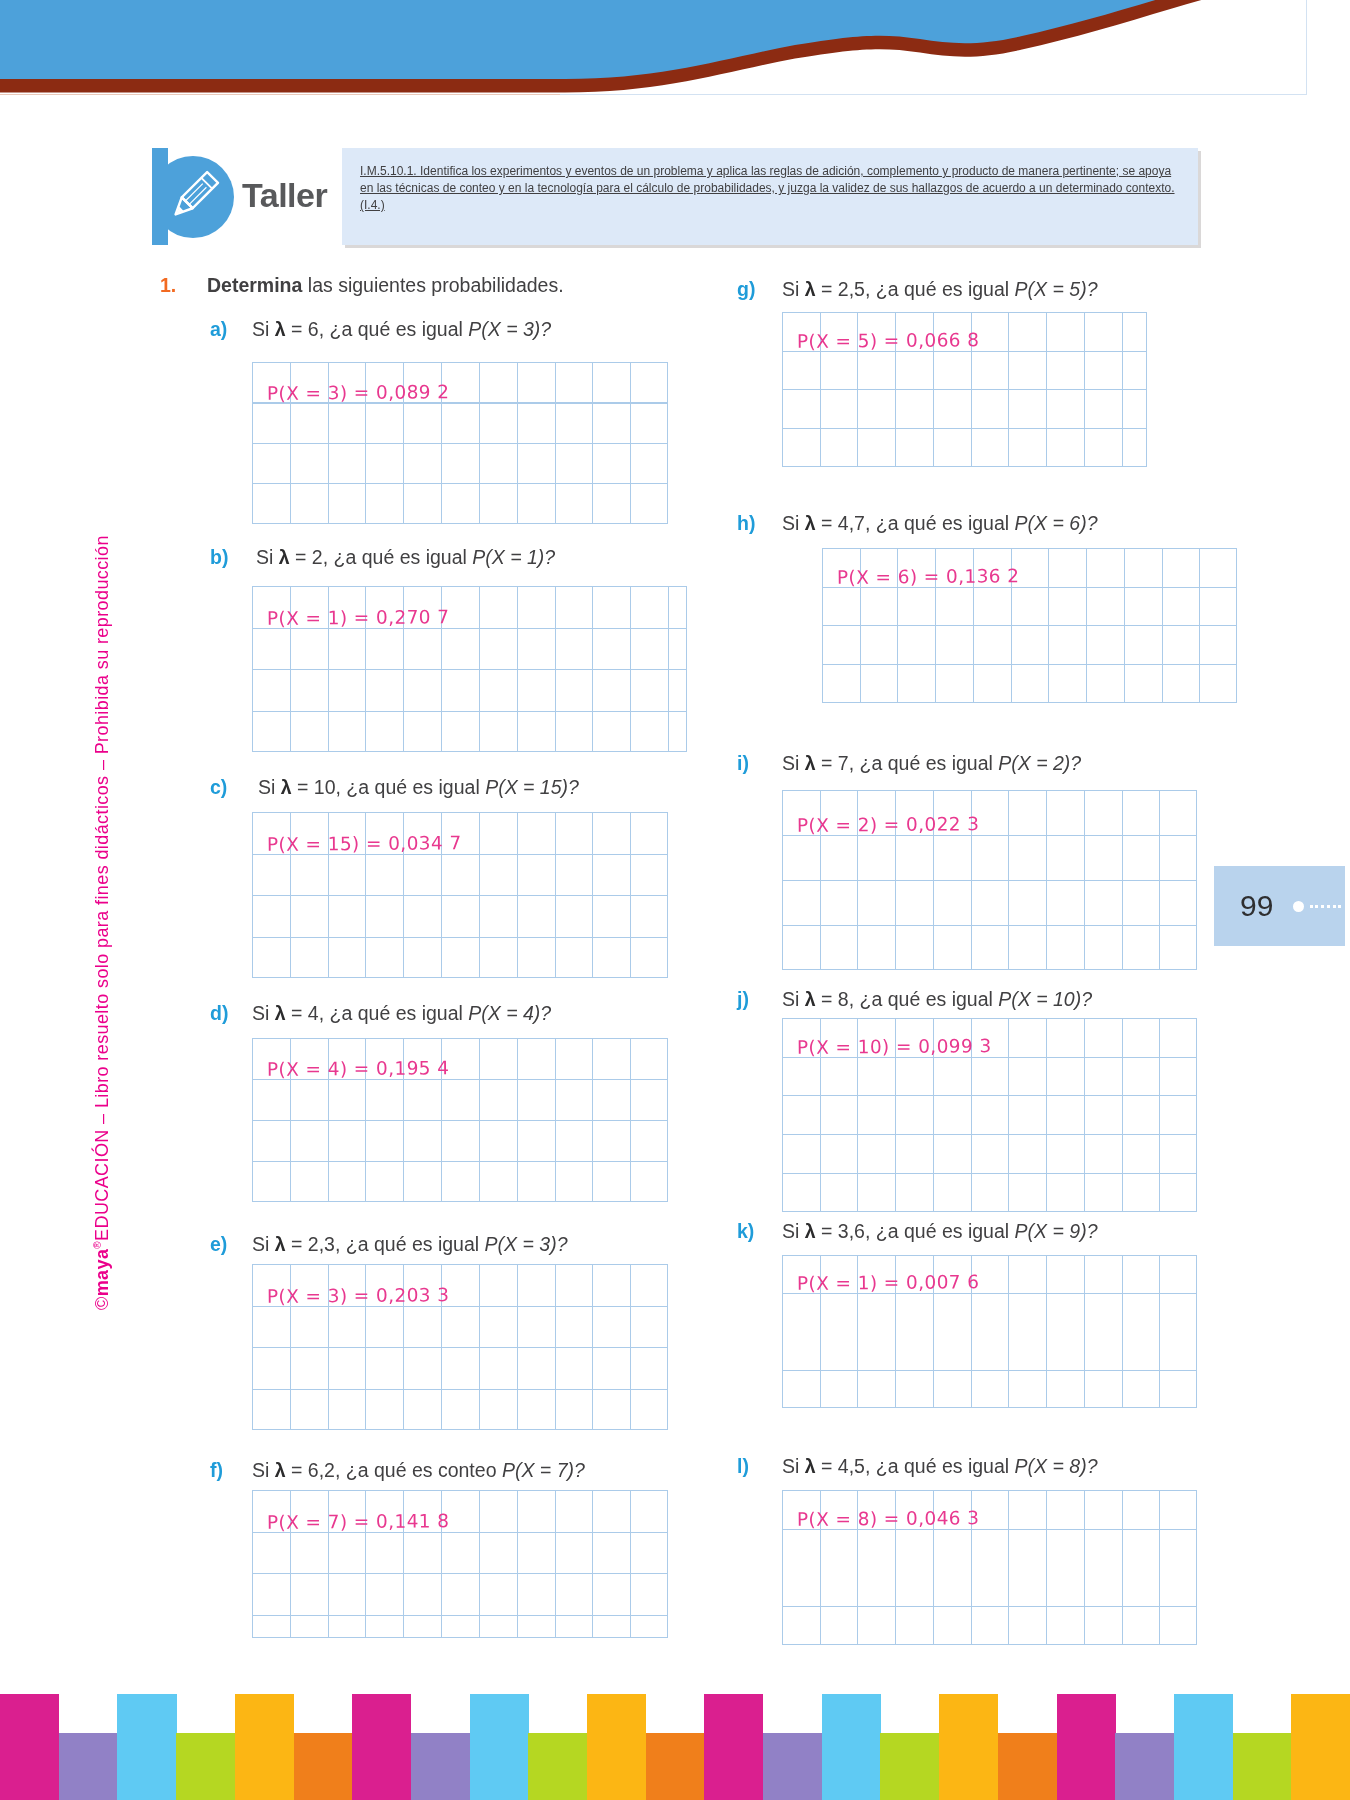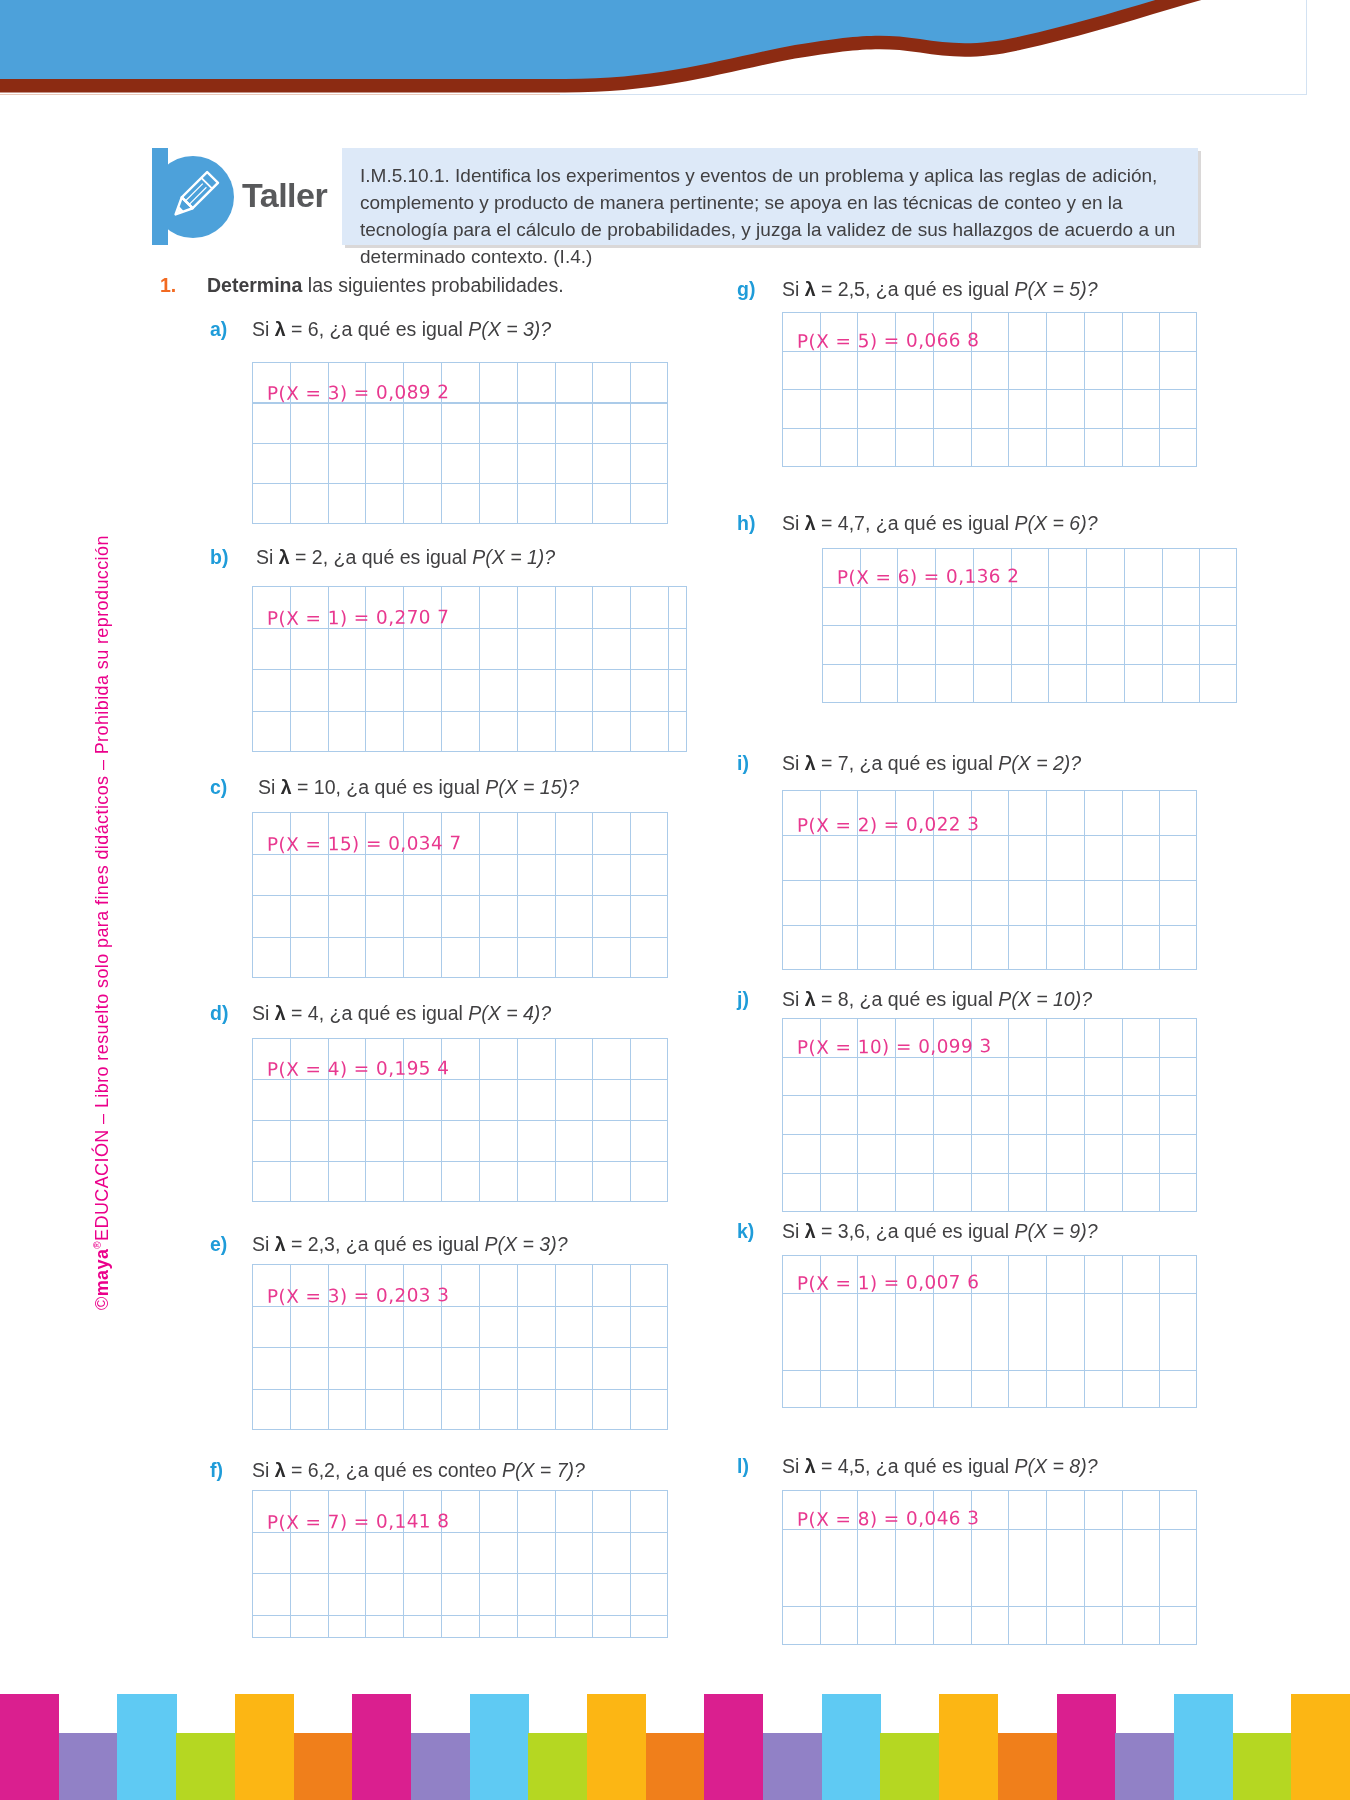--- a/index.html
+++ b/index.html
@@ -10,21 +10,21 @@
   .hairline-h2{position:absolute;left:0;top:94px;width:560px;height:1px;background:#eac9ba;}
   .hairline-v{position:absolute;left:1306px;top:0;width:1px;height:95px;background:#d3e2f2;}
 
   
   .taller-stripe{position:absolute;left:152px;top:148px;width:16px;height:97px;background:#4da1da;}
   .pencil-disc{position:absolute;left:152px;top:156px;width:82px;height:82px;}
   .taller-label{position:absolute;left:242px;top:176px;font-size:34px;font-weight:700;
                 letter-spacing:-.5px;color:#58595b;}
   .standard-panel{position:absolute;left:342px;top:148px;width:856px;height:97px;background:#dde9f8;
                   box-shadow:3px 3px 0 rgba(150,143,143,.35);box-sizing:border-box;padding:15px 18px 0 18px;}
-  .standard-text{margin:0;font-size:19px;line-height:1.42;color:#414042;}
+  .standard-text{margin:0;font-size:12px;line-height:1.42;color:#414042;text-decoration:underline;}
 
   
   .ex-num{position:absolute;left:160px;top:274px;font-size:19.5px;font-weight:700;color:#f26a21;}
   .ex-text{position:absolute;left:207px;top:274px;font-size:19.5px;color:#414042;white-space:nowrap;}
   .ex-text b{font-weight:700;}
 
   
   .item{position:absolute;}
   .item-label{position:absolute;left:0;top:0;font-size:19.5px;font-weight:700;color:#1f9cd9;}
   .item-q{position:absolute;top:0;font-size:19.5px;color:#414042;white-space:nowrap;}
@@ -125,21 +125,21 @@
       <div class="item" style="left: 210px; top: 1459px;">
     <span class="item-label">f)</span>
     <span class="item-q" style="left: 42px;"><span class="q-si">Si </span><b class="q-lambda">λ</b><span class="q-rest"> = 6,2, ¿a qué es conteo </span><i class="q-math">P(X = 7)?</i></span>
     <div class="grid" style="left: 42px; top: 31px; width: 416px; height: 148px; background-image: repeating-linear-gradient(to right, transparent 0px, transparent 36.8182px, rgb(171, 203, 233) 36.8182px, rgb(171, 203, 233) 37.8182px), repeating-linear-gradient(transparent 0px, transparent 40.5px, rgb(171, 203, 233) 40.5px, rgb(171, 203, 233) 41.5px);">
       <span class="answer" style="top: 19.5px;">P(X = 7) = 0,141 8</span>
     </div>
   </div>
       <div class="item" style="left: 737px; top: 278px;">
     <span class="item-label">g)</span>
     <span class="item-q" style="left: 45px;"><span class="q-si">Si </span><b class="q-lambda">λ</b><span class="q-rest"> = 2,5, ¿a qué es igual </span><i class="q-math">P(X = 5)?</i></span>
-    <div class="grid" style="left: 45px; top: 34px; width: 415px; height: 155px; background-image: repeating-linear-gradient(to right, transparent 0px, transparent 36.7273px, rgb(171, 203, 233) 36.7273px, rgb(171, 203, 233) 37.7273px), repeating-linear-gradient(transparent 0px, transparent 37.75px, rgb(171, 203, 233) 37.75px, rgb(171, 203, 233) 38.75px); text-align: center;">
+    <div class="grid" style="left: 45px; top: 34px; width: 365px; height: 155px; background-image: repeating-linear-gradient(to right, transparent 0px, transparent 36.7273px, rgb(171, 203, 233) 36.7273px, rgb(171, 203, 233) 37.7273px), repeating-linear-gradient(transparent 0px, transparent 37.75px, rgb(171, 203, 233) 37.75px, rgb(171, 203, 233) 38.75px); text-align: center;">
       <span class="answer" style="top: 16.75px;">P(X = 5) = 0,066 8</span>
     </div>
   </div>
       <div class="item" style="left: 737px; top: 512px;">
     <span class="item-label">h)</span>
     <span class="item-q" style="left: 45px;"><span class="q-si">Si </span><b class="q-lambda">λ</b><span class="q-rest"> = 4,7, ¿a qué es igual </span><i class="q-math">P(X = 6)?</i></span>
     <div class="grid" style="left: 45px; top: 36px; width: 415px; height: 155px; background-image: repeating-linear-gradient(to right, transparent 0px, transparent 36.7273px, rgb(171, 203, 233) 36.7273px, rgb(171, 203, 233) 37.7273px), repeating-linear-gradient(transparent 0px, transparent 37.75px, rgb(171, 203, 233) 37.75px, rgb(171, 203, 233) 38.75px); margin-left: 40px;">
       <span class="answer" style="top: 16.75px;">P(X = 6) = 0,136 2</span>
     </div>
   </div>
@@ -166,20 +166,25 @@
   </div>
       <div class="item" style="left: 737px; top: 1455px;">
     <span class="item-label">l)</span>
     <span class="item-q" style="left: 45px;"><span class="q-si">Si </span><b class="q-lambda">λ</b><span class="q-rest"> = 4,5, ¿a qué es igual </span><i class="q-math">P(X = 8)?</i></span>
     <div class="grid" style="left: 45px; top: 35px; width: 415px; height: 155px; background-image: repeating-linear-gradient(to right, transparent 0px, transparent 36.7273px, rgb(171, 203, 233) 36.7273px, rgb(171, 203, 233) 37.7273px), repeating-linear-gradient(transparent 0px, transparent 37.75px, rgb(171, 203, 233) 37.75px, rgb(171, 203, 233) 38.75px);">
       <span class="answer" style="top: 16.75px;">P(X = 8) = 0,046 3</span>
     </div>
   </div>
     </div>
 
+  <div class="page-tab">
+    <span class="page-num">99</span>
+    <span class="tab-dot"></span>
+    <span class="tab-dots"></span>
+  </div>
 
   <div class="sidebar"><span>©</span><b>maya</b><span class="sb-reg">®</span><span>EDUCACIÓN – Libro resuelto solo para fines didácticos – Prohibida su reproducción</span></div>
 
   <div id="footer" class="footer">
       <div class="bar tall" style="left: 0px; width: 59.2px; background: rgb(218, 31, 143);"></div>
       <div class="bar short" style="left: 58.7px; width: 59.2px; background: rgb(145, 129, 198);"></div>
       <div class="bar tall" style="left: 117.4px; width: 59.2px; background: rgb(95, 202, 243);"></div>
       <div class="bar short" style="left: 176.1px; width: 59.2px; background: rgb(181, 215, 34);"></div>
       <div class="bar tall" style="left: 234.8px; width: 59.2px; background: rgb(252, 182, 20);"></div>
       <div class="bar short" style="left: 293.5px; width: 59.2px; background: rgb(240, 127, 27);"></div>

